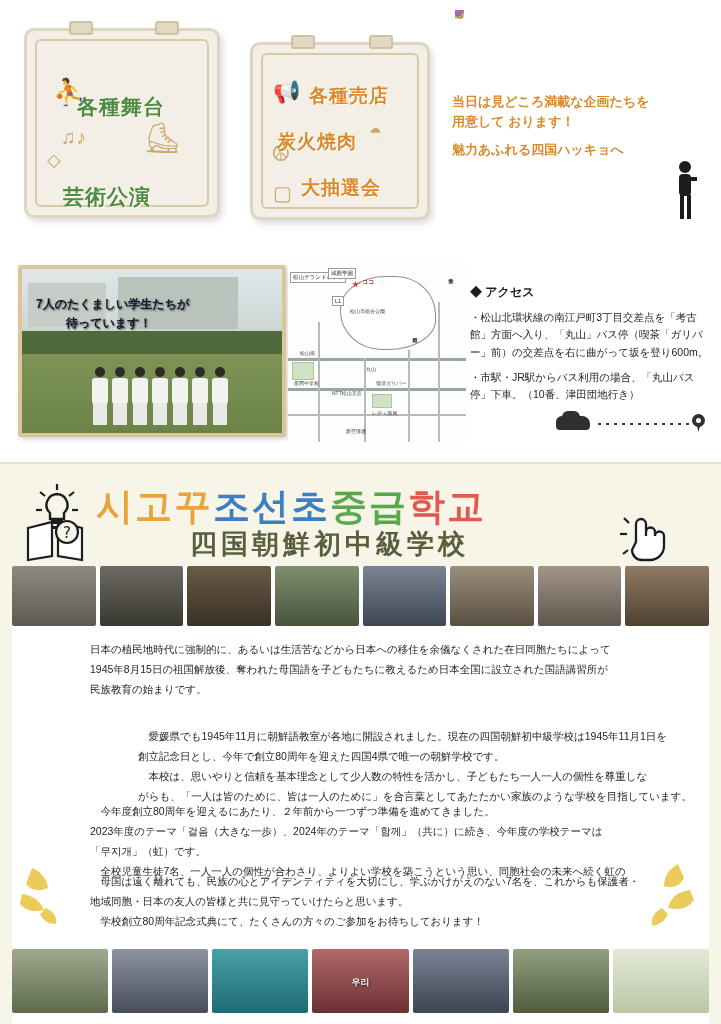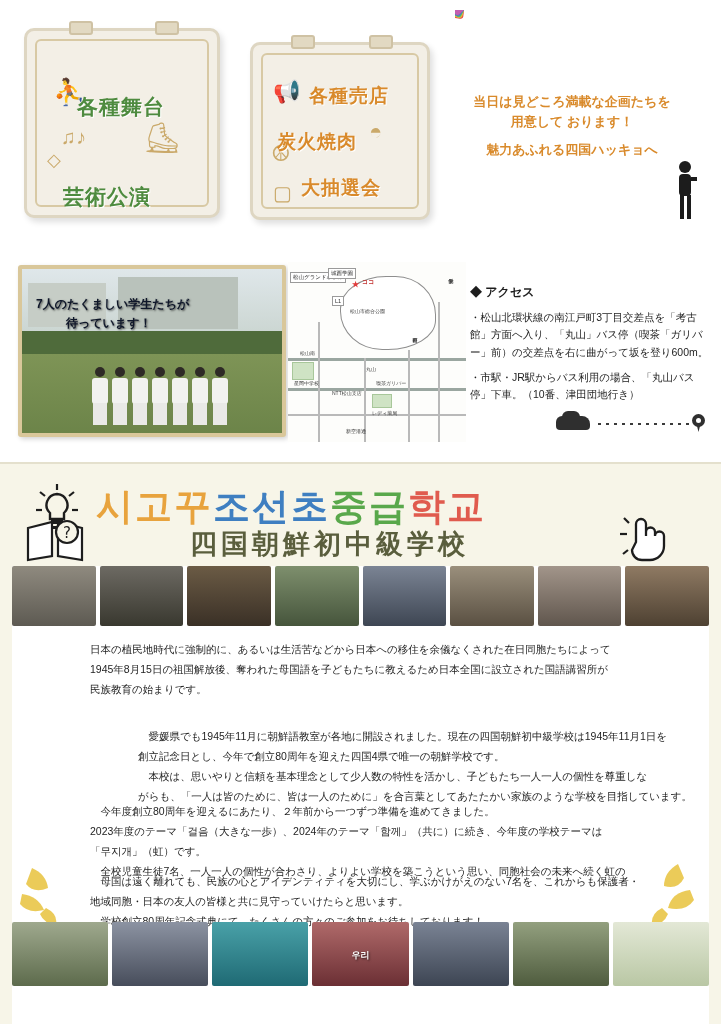--- a/index.html
+++ b/index.html
@@ -75,21 +75,20 @@
 
   .topmsg {
     position:absolute;
     left:452px; top:92px;
     width:240px;
     color:#d98a2b;
     font-weight:bold;
     font-size:13px;
     line-height:1.55;
     text-shadow:1px 1px 0 #fff;
-    text-align:center;
   }
   .topmsg .l2 { color:#d98a2b; }
 
   .walker {
     position:absolute; left:672px; top:160px; width:26px; height:62px;
   }
 
   
   .photo-students {
     position:absolute; left:18px; top:265px; width:268px; height:172px;
@@ -216,21 +215,21 @@
   }
   .photo-strip.top { top:104px; }
   .photo-strip.bot { top:460px; }
   .ph {
     flex:1 1 0;
     height:60px;
     border-radius:2px;
     overflow:hidden;
     position:relative;
   }
-  .photo-strip.bot .ph { height:64px; }
+  .photo-strip.bot .ph { height:64px;margin-top:27px; }
   .ph .overlay-txt {
     position:absolute; left:0; right:0; top:42%;
     text-align:center; color:#fff; font-size:9px; font-weight:bold;
     text-shadow:1px 1px 2px rgba(0,0,0,.7);
   }
 
   .body-text {
     position:absolute; left:90px; width:560px;
     font-size:10.5px; line-height:1.9; color:#1d1d1d;
   }

